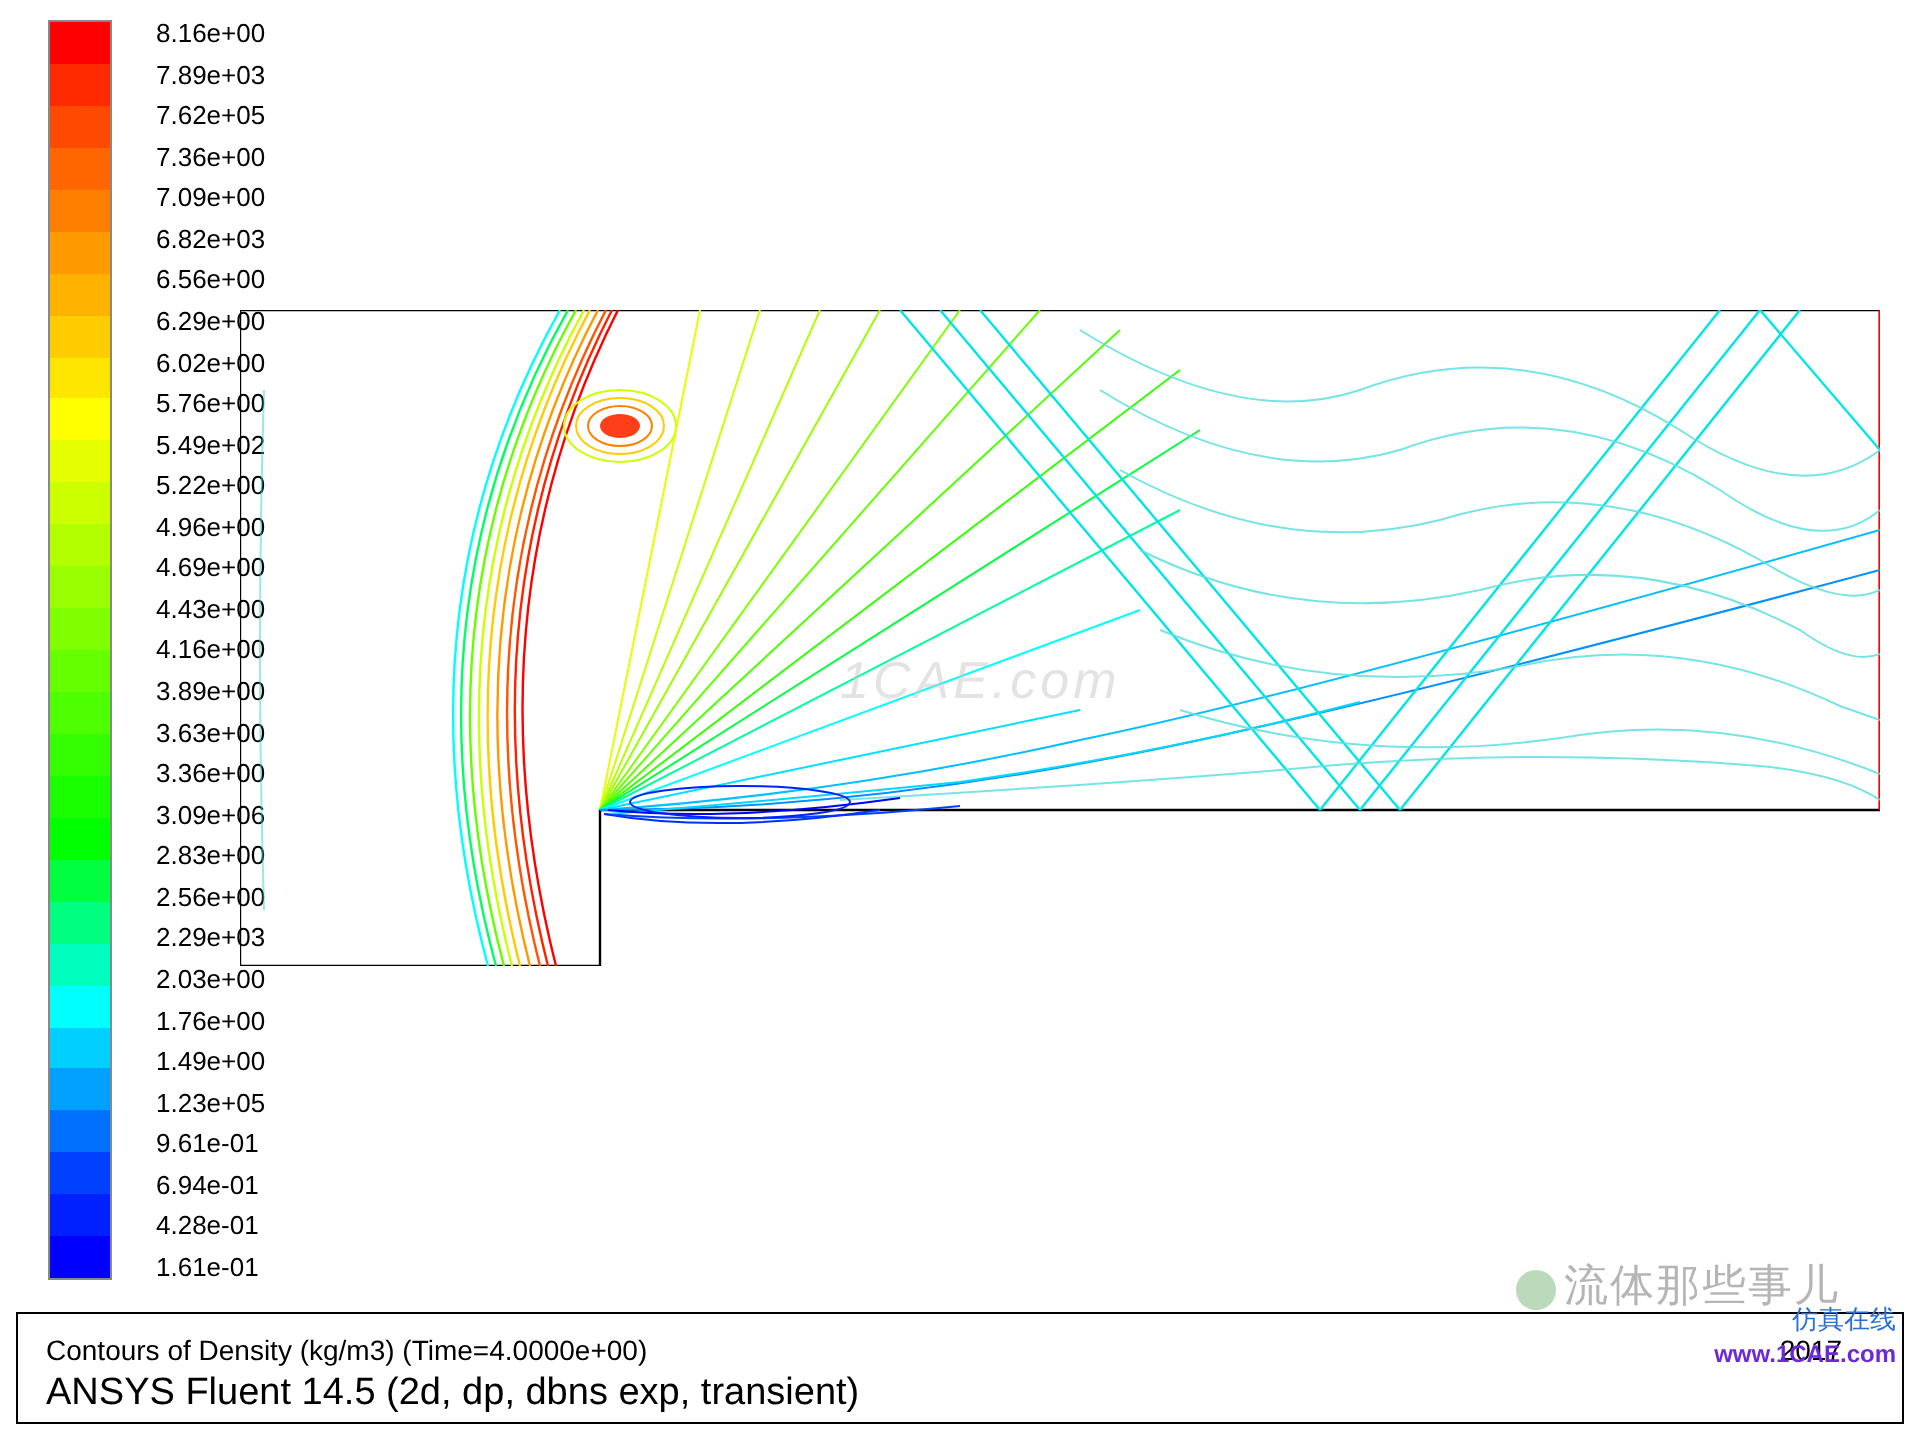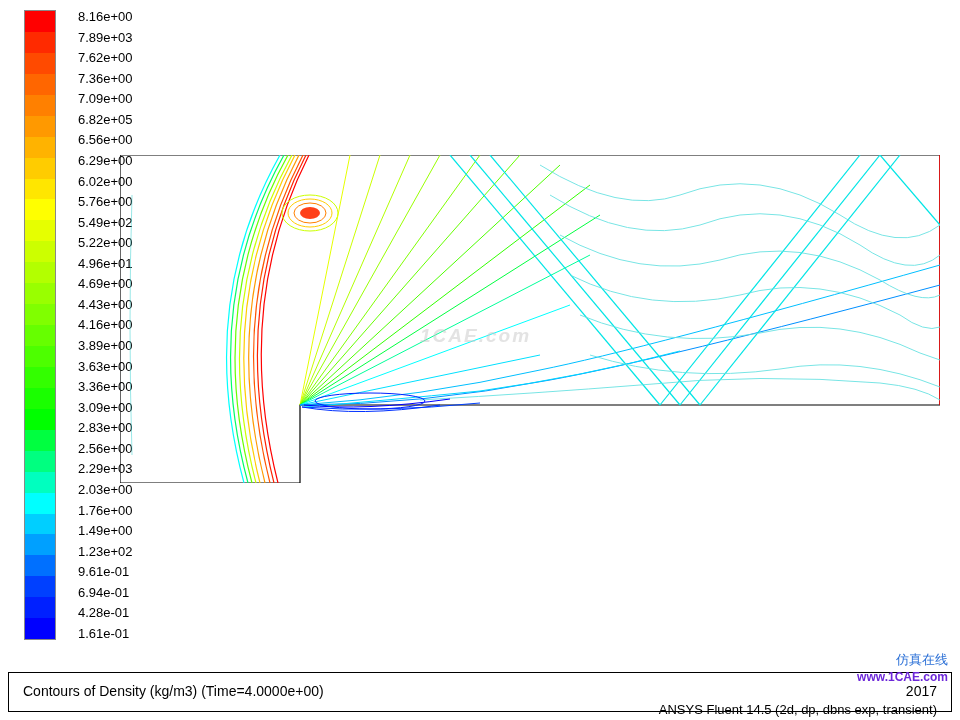--- a/index.html
+++ b/index.html
@@ -6,31 +6,31 @@
   html, body { width: 960px; height: 720px; font-family: Arial, Helvetica, sans-serif; background: #fff; }
   .page { position: relative; width: 960px; height: 720px; border-radius: 19px; }
   .plot-area { position: absolute; left: 0; top: 0; width: 960px; height: 650px; }
   .legend { position: absolute; left: 24px; top: 10px; height: 630px; display: flex; }
   .colorbar { width: 32px; height: 630px; display: flex; flex-direction: column; border: 1px solid #888; }
   .cb-seg { flex: 1; }
   .legend-labels { margin-left: 22px; display: flex; flex-direction: column; justify-content: space-between; height: 630px; font-size: 13px; color: #000; }
   .legend-labels span { line-height: 1; }
   .contour-box { position: absolute; left: 120px; top: 155px; width: 820px; height: 328px; }
   .contour-svg { width: 100%; height: 100%; }
-  .footer { position: absolute; left: 8px; right: 8px; bottom: 8px; border: 1px solid #000; padding: 10px 14px 8px 14px; height: 40px; }
+  .footer { position: absolute; left: 8px; right: 8px; bottom: 8px; border: 1px solid #000; padding: 10px 30px 8px 14px; height: 56px; }
   .footer-row1 { font-size: 14px; }
   .footer-left { float: left; }
   .footer-right1 { float: right; font-size: 14px; text-align: right; }
-  .footer-row2 { clear: both; font-size: 13px; text-align: right; padding-top: 3px; }
+  .footer-row2 { clear: both; font-size: 19px; text-align: left; padding-top: 3px; }
   .watermark1 { position: absolute; right: 40px; bottom: 62px; font-size: 22px; color: rgba(120,120,120,0.55); letter-spacing: 1px; font-family: SimSun, serif; pointer-events: none; }
   .watermark1 .bubble { display:inline-block; width:20px; height:20px; border-radius:50%; background:rgba(120,180,120,0.5); vertical-align:middle; margin-right:4px; }
   .watermark2 { position: absolute; right: 12px; bottom: 36px; font-size: 13px; text-align:right; pointer-events: none; }
   .watermark2 .cn { color: #2a6fd6; font-family: Liberation Sans, sans-serif; }
   .watermark2 .url { color: #6d28d9; font-weight: bold; font-size: 12px; }
-  .mid-wm { position:absolute; left:420px; top:325px; font-size:19px; color:rgba(200,200,200,0.5); letter-spacing:2px; font-style:italic; pointer-events:none;font-weight:bold;}
+  .mid-wm { position:absolute; left:420px; top:325px; font-size:26px; color:rgba(200,200,200,0.5); letter-spacing:2px; font-style:italic; pointer-events:none;}
 </style>
 </head>
 <body>
 
 <div class="page">
 
   <div class="plot-area">
 
     <div class="legend">
       <div class="colorbar" id="colorbar">
@@ -61,45 +61,45 @@
           <div class="cb-seg" style="background: rgb(0, 207, 255);"></div>
           <div class="cb-seg" style="background: rgb(0, 160, 255);"></div>
           <div class="cb-seg" style="background: rgb(0, 112, 255);"></div>
           <div class="cb-seg" style="background: rgb(0, 64, 255);"></div>
           <div class="cb-seg" style="background: rgb(0, 32, 255);"></div>
           <div class="cb-seg" style="background: rgb(0, 0, 255);"></div>
         </div>
       <div class="legend-labels" id="legend-labels">
           <span>8.16e+00</span>
           <span>7.89e+03</span>
-          <span>7.62e+00</span>
+          <span>7.62e+05</span>
           <span>7.36e+00</span>
           <span>7.09e+00</span>
-          <span>6.82e+05</span>
+          <span>6.82e+03</span>
           <span>6.56e+00</span>
           <span>6.29e+00</span>
           <span>6.02e+00</span>
           <span>5.76e+00</span>
           <span>5.49e+02</span>
           <span>5.22e+00</span>
-          <span>4.96e+01</span>
+          <span>4.96e+00</span>
           <span>4.69e+00</span>
           <span>4.43e+00</span>
           <span>4.16e+00</span>
           <span>3.89e+00</span>
           <span>3.63e+00</span>
           <span>3.36e+00</span>
-          <span>3.09e+00</span>
+          <span>3.09e+06</span>
           <span>2.83e+00</span>
           <span>2.56e+00</span>
           <span>2.29e+03</span>
           <span>2.03e+00</span>
           <span>1.76e+00</span>
           <span>1.49e+00</span>
-          <span>1.23e+02</span>
+          <span>1.23e+05</span>
           <span>9.61e-01</span>
           <span>6.94e-01</span>
           <span>4.28e-01</span>
           <span>1.61e-01</span>
         </div>
     </div>
 
     <div class="contour-box">
       <svg class="contour-svg" viewBox="0 0 820 328">
 
@@ -185,18 +185,21 @@
   </div>
 
   <div class="footer">
     <div class="footer-row1">
       <span class="footer-left">Contours of Density (kg/m3)  (Time=4.0000e+00)</span>
       <span class="footer-right1">2017</span>
     </div>
     <div class="footer-row2">ANSYS Fluent 14.5 (2d, dp, dbns exp, transient)</div>
   </div>
 
+  <div class="watermark1">
+    <span class="bubble"></span><span>流体那些事儿</span>
+  </div>
   <div class="watermark2">
     <span class="cn">仿真在线</span><br>
     <span class="url">www.1CAE.com</span>
   </div>
 
 </div>
 
 </body></html>

